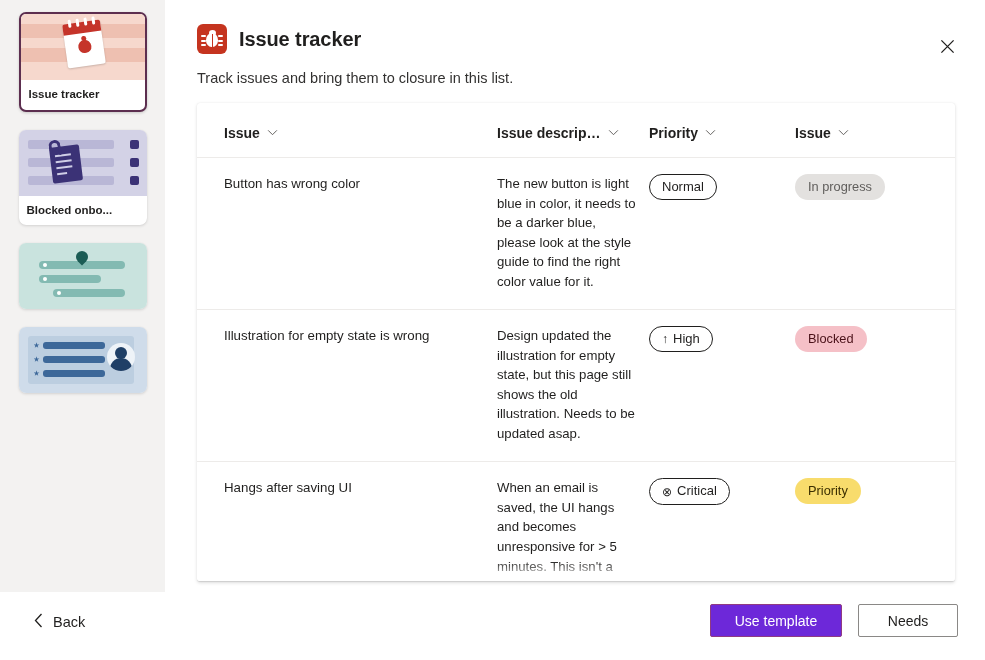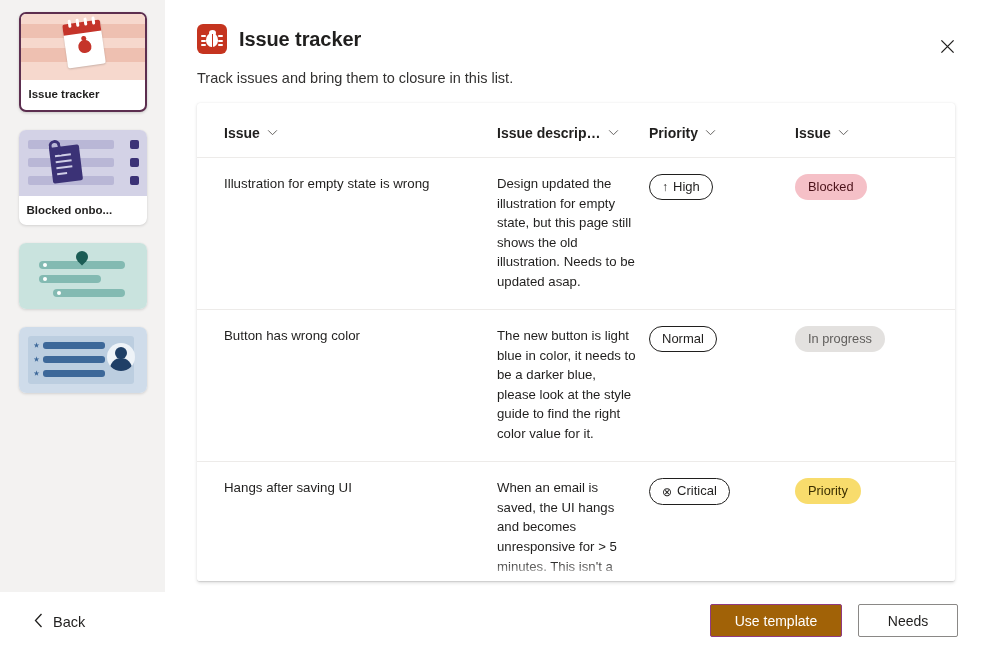--- a/index.html
+++ b/index.html
@@ -327,21 +327,21 @@
     top: 11px;
     height: 33px;
     border-radius: 2px;
     font-size: 14px;
     font-family: "Liberation Sans", sans-serif;
     cursor: pointer;
     padding: 0 16px;
   }
   #use-template-btn {
     right: 143px;
-    background: #a16207;
+    background: #6d28d9;
     color: #ffffff;
     border: 1px solid #903a82;
     min-width: 132px;
     text-align: center;
   }
   #cancel-btn {
     right: 27px;
     background: #ffffff;
     color: #201f1e;
     border: 1px solid #8a8886;
@@ -495,47 +495,47 @@
                     <svg width="11" height="7" viewBox="0 0 12 8" aria-hidden="true">
                         <path d="M1 1.5 L6 6.5 L11 1.5" stroke="#605e5c" stroke-width="1.1" fill="none"></path>
                       </svg>
                   </span>
                 </span>
               </th>
             </tr>
           </thead>
           <tbody>
             <tr>
+              <td>Button has wrong color</td>
+              <td>
+                <div class="desc-text">The new button is light blue in color, it needs to be a darker blue, please look at the style guide to find the right color value for it.</div>
+              </td>
+              <td>
+                <span class="pill">
+                  <span>Normal</span>
+                </span>
+              </td>
+              <td>
+                <span class="badge badge-inprogress">In progress</span>
+              </td>
+            </tr>
+
+            <tr>
               <td>Illustration for empty state is wrong</td>
               <td>
                 <div class="desc-text">Design updated the illustration for empty state, but this page still shows the old illustration. Needs to be updated asap.</div>
               </td>
               <td>
                 <span class="pill">
                   <span class="ic">↑</span>
                   <span>High</span>
                 </span>
               </td>
               <td>
                 <span class="badge badge-blocked">Blocked</span>
-              </td>
-            </tr>
-
-            <tr>
-              <td>Button has wrong color</td>
-              <td>
-                <div class="desc-text">The new button is light blue in color, it needs to be a darker blue, please look at the style guide to find the right color value for it.</div>
-              </td>
-              <td>
-                <span class="pill">
-                  <span>Normal</span>
-                </span>
-              </td>
-              <td>
-                <span class="badge badge-inprogress">In progress</span>
               </td>
             </tr>
 
             <tr>
               <td>Hangs after saving UI</td>
               <td>
                 <div class="desc-text">When an email is saved, the UI hangs and becomes unresponsive for &gt; 5 minutes. This isn't a good experience for our users, we should try to give them an in-progress or waiting indicator.</div>
               </td>
               <td>
                 <span class="pill">

